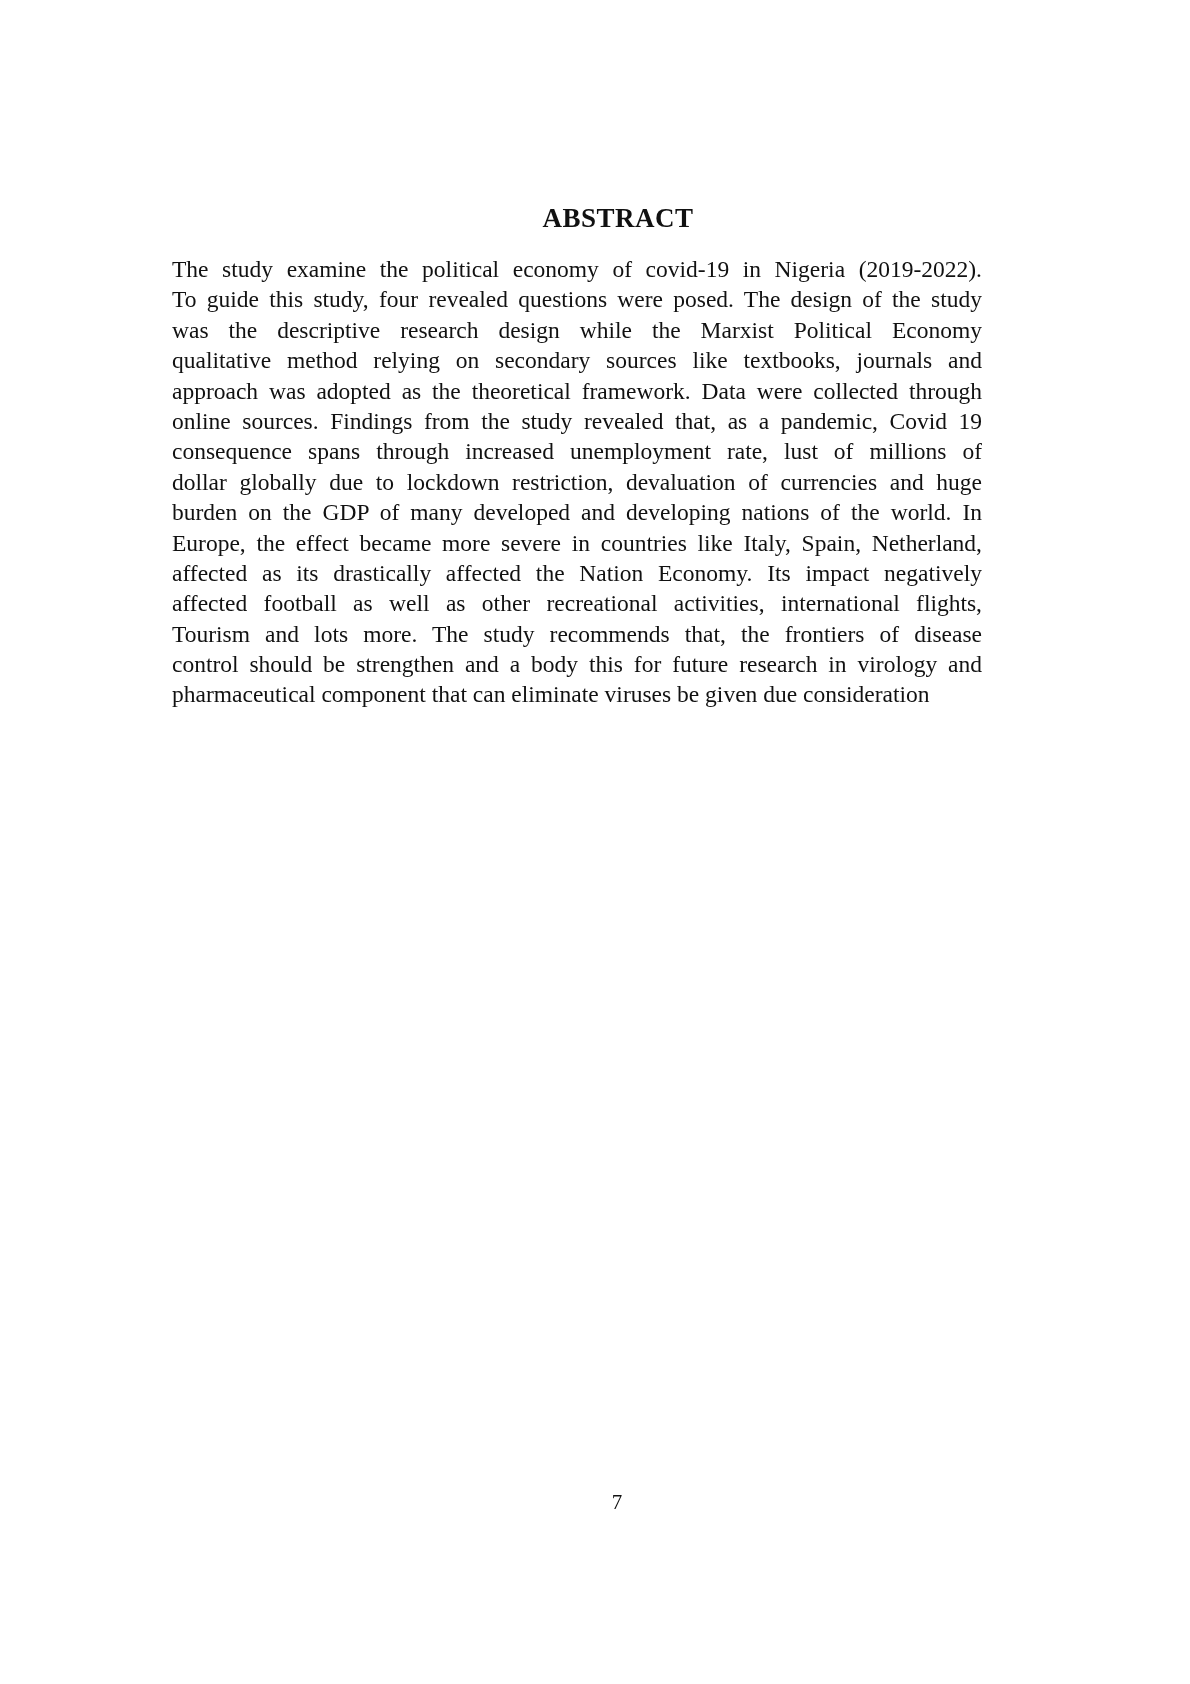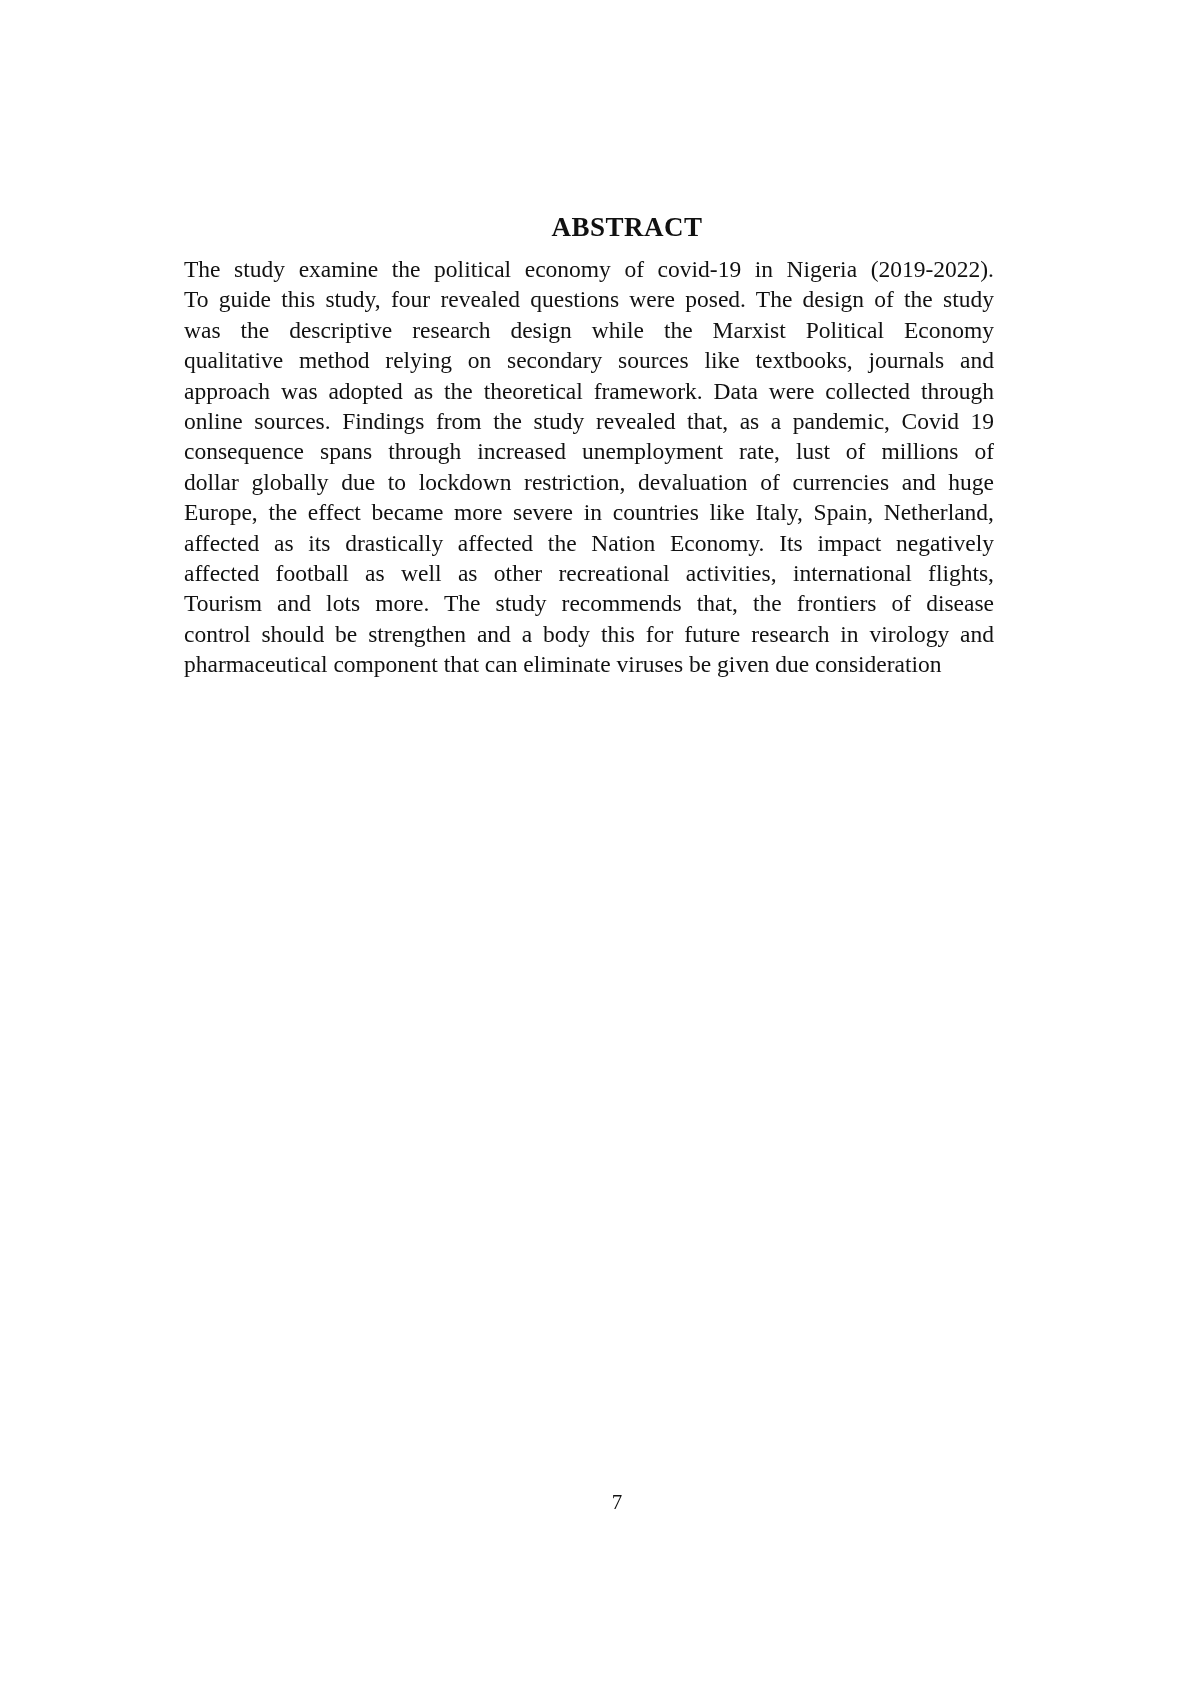--- a/index.html
+++ b/index.html
@@ -20,30 +20,29 @@
     position: absolute;
     top: 200px;
     left: 172px;
     width: 810px;
     padding-left: 76px;
     box-sizing: border-box;
     text-align: center;
     font-size: 27px;
     font-weight: bold;
     letter-spacing: 0.5px;
-    margin: 12px;
+    margin: 3px;
   }
   .abstract-paragraph {
     position: absolute;
     top: 254px;
     left: 172px;
     width: 810px;
     font-size: 23.5px;
     line-height: 30.4px;
-    margin-left: 12px;
   }
   .paragraph-line {
     text-align: justify;
     text-align-last: justify;
     text-justify: inter-word;
     height: 30.4px;
     overflow: hidden;
   }
   .paragraph-line.last-line {
     text-align-last: left;
@@ -67,20 +66,21 @@
   <div class="abstract-paragraph">
 
   <div class="paragraph-line">The study examine the political economy of covid-19 in Nigeria (2019-2022).</div>
       <div class="paragraph-line">To guide this study, four revealed questions were posed. The design of the study</div>
       <div class="paragraph-line">was the descriptive research design while the Marxist Political Economy</div>
       <div class="paragraph-line">qualitative method relying on secondary sources like textbooks, journals and</div>
       <div class="paragraph-line">approach was adopted as the theoretical framework. Data were collected through</div>
       <div class="paragraph-line">online sources. Findings from the study revealed that, as a pandemic, Covid 19</div>
       <div class="paragraph-line">consequence spans through increased unemployment rate, lust of millions of</div>
       <div class="paragraph-line">dollar globally due to lockdown restriction, devaluation of currencies and huge</div>
+      <div class="paragraph-line">burden on the GDP of many developed and developing nations of the world. In</div>
       <div class="paragraph-line">Europe, the effect became more severe in countries like Italy, Spain, Netherland,</div>
       <div class="paragraph-line">affected as its drastically affected the Nation Economy. Its impact negatively</div>
       <div class="paragraph-line">affected football as well as other recreational activities, international flights,</div>
       <div class="paragraph-line">Tourism and lots more. The study recommends that, the frontiers of disease</div>
       <div class="paragraph-line">control should be strengthen and a body this for future research in virology and</div>
       <div class="paragraph-line last-line">pharmaceutical component that can eliminate viruses be given due consideration</div>
     </div>
 
   <div class="page-number">7</div>
 

